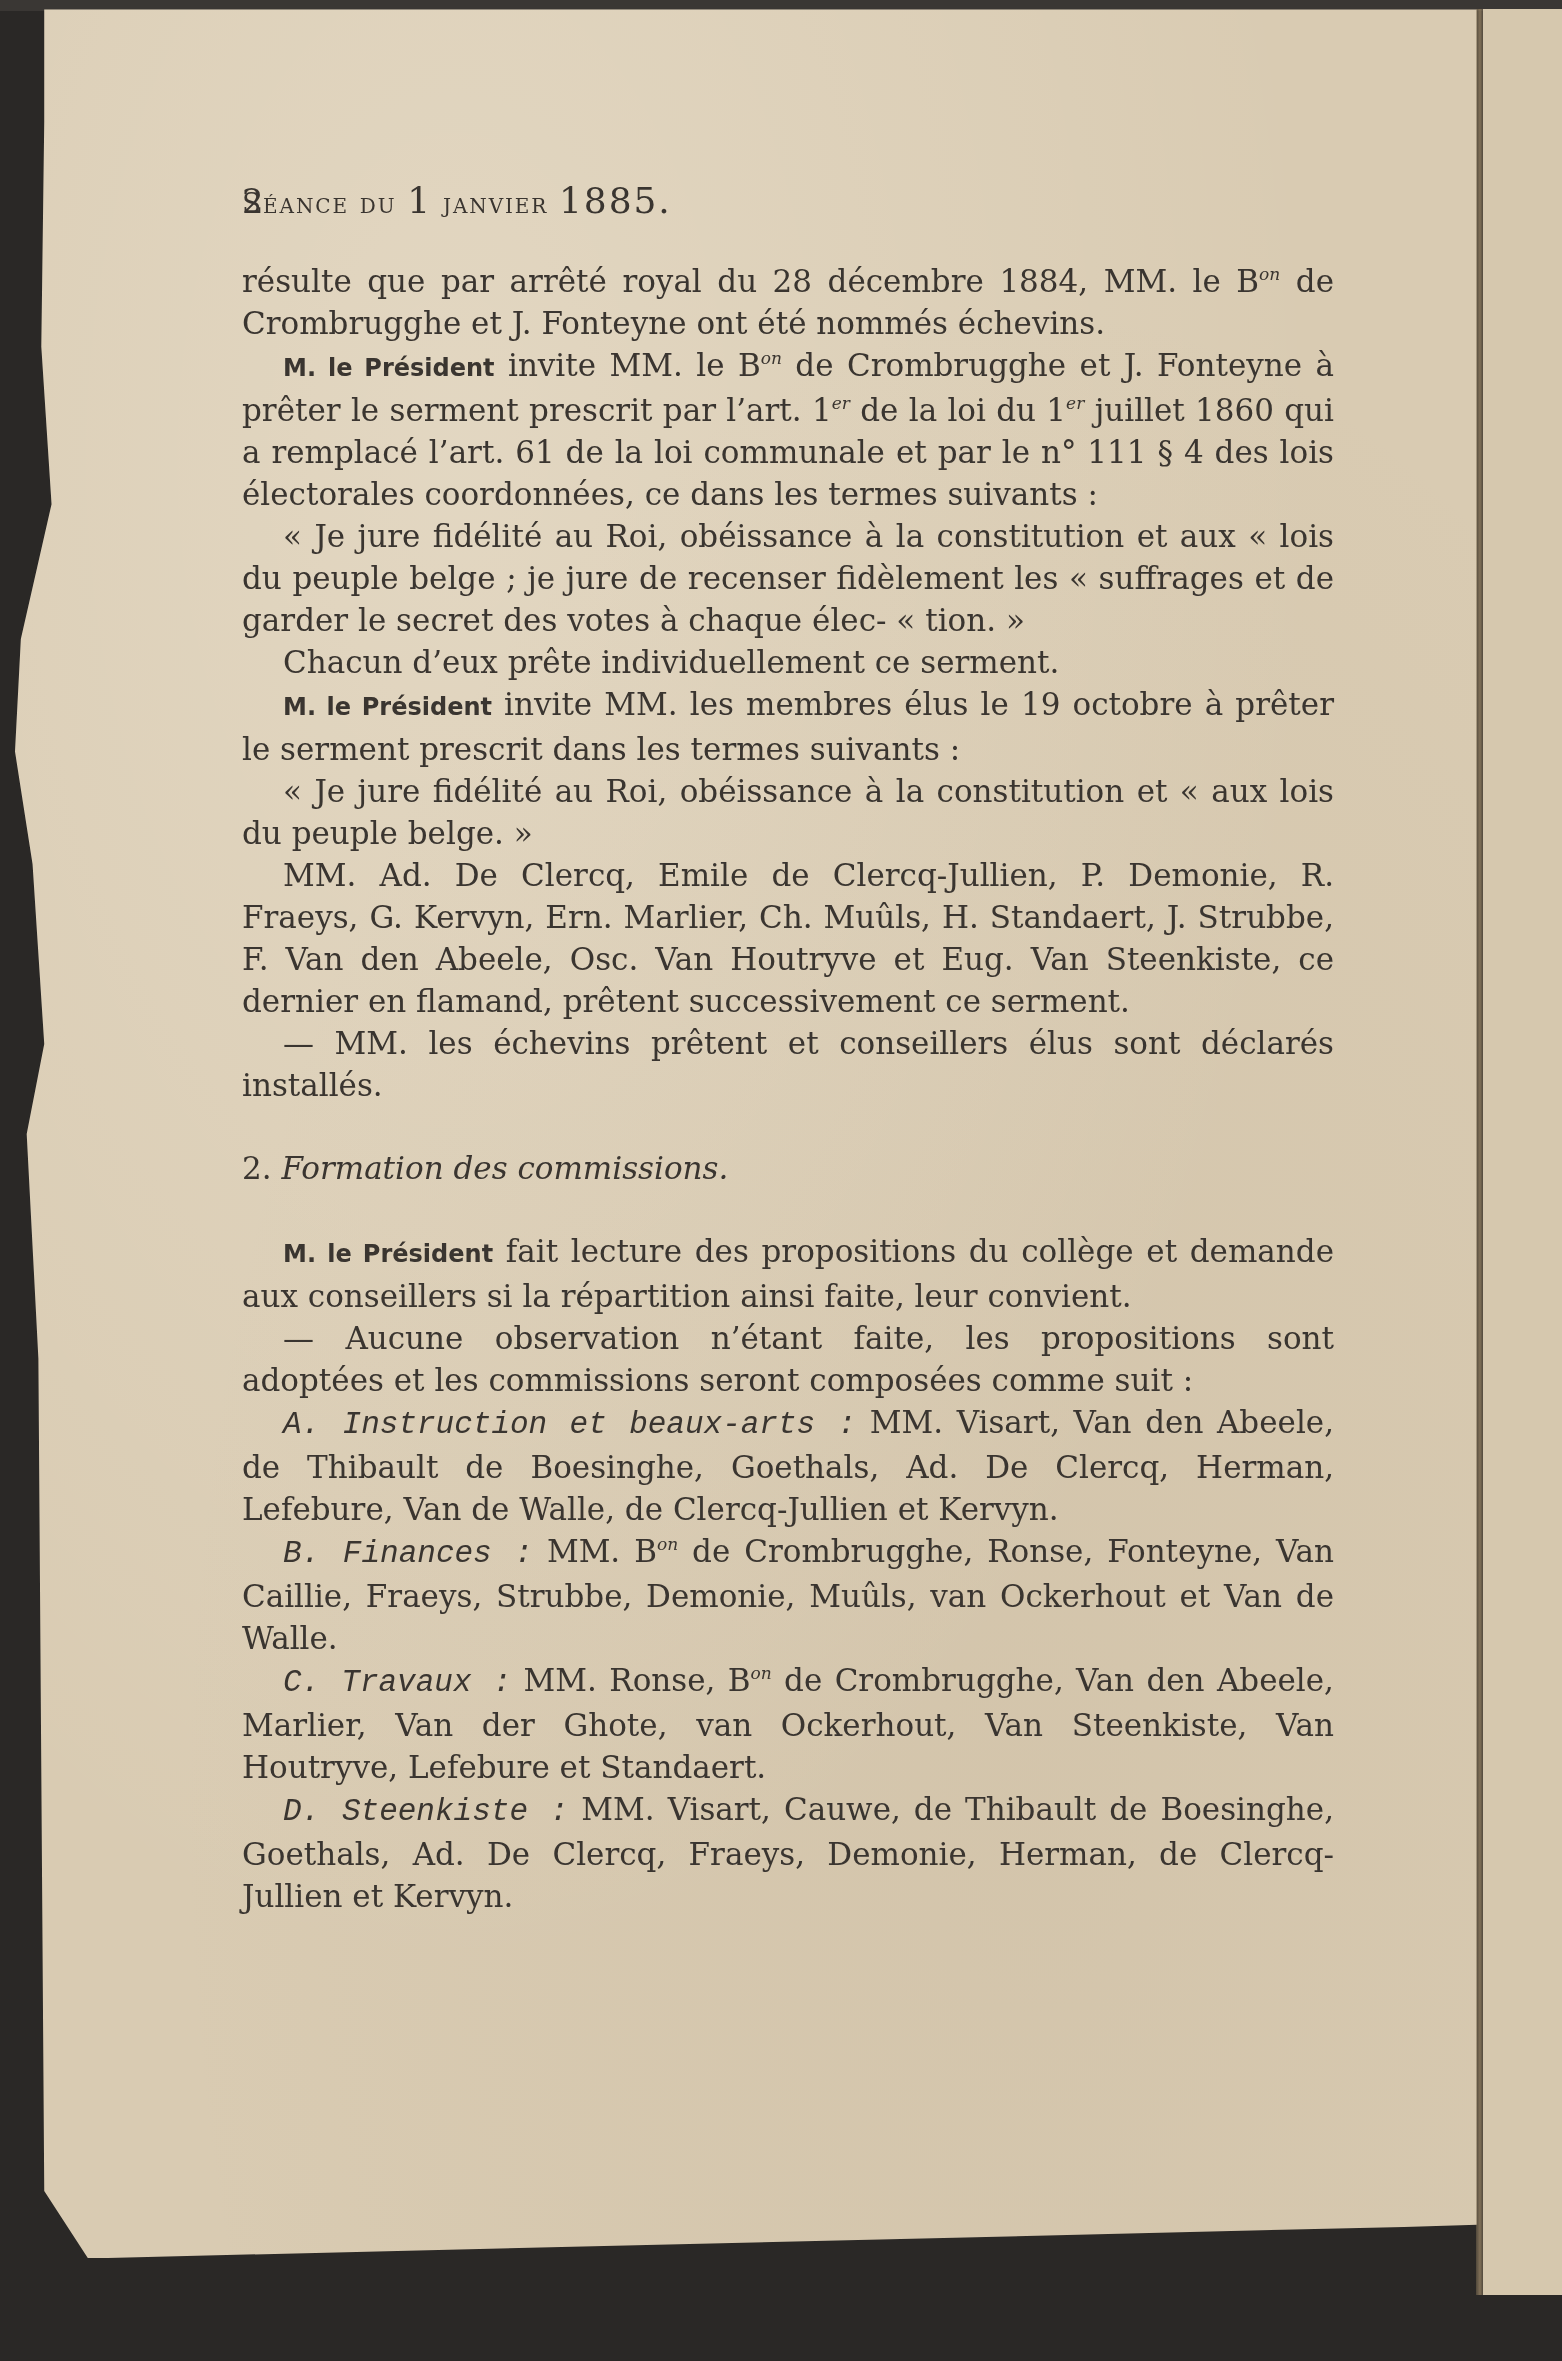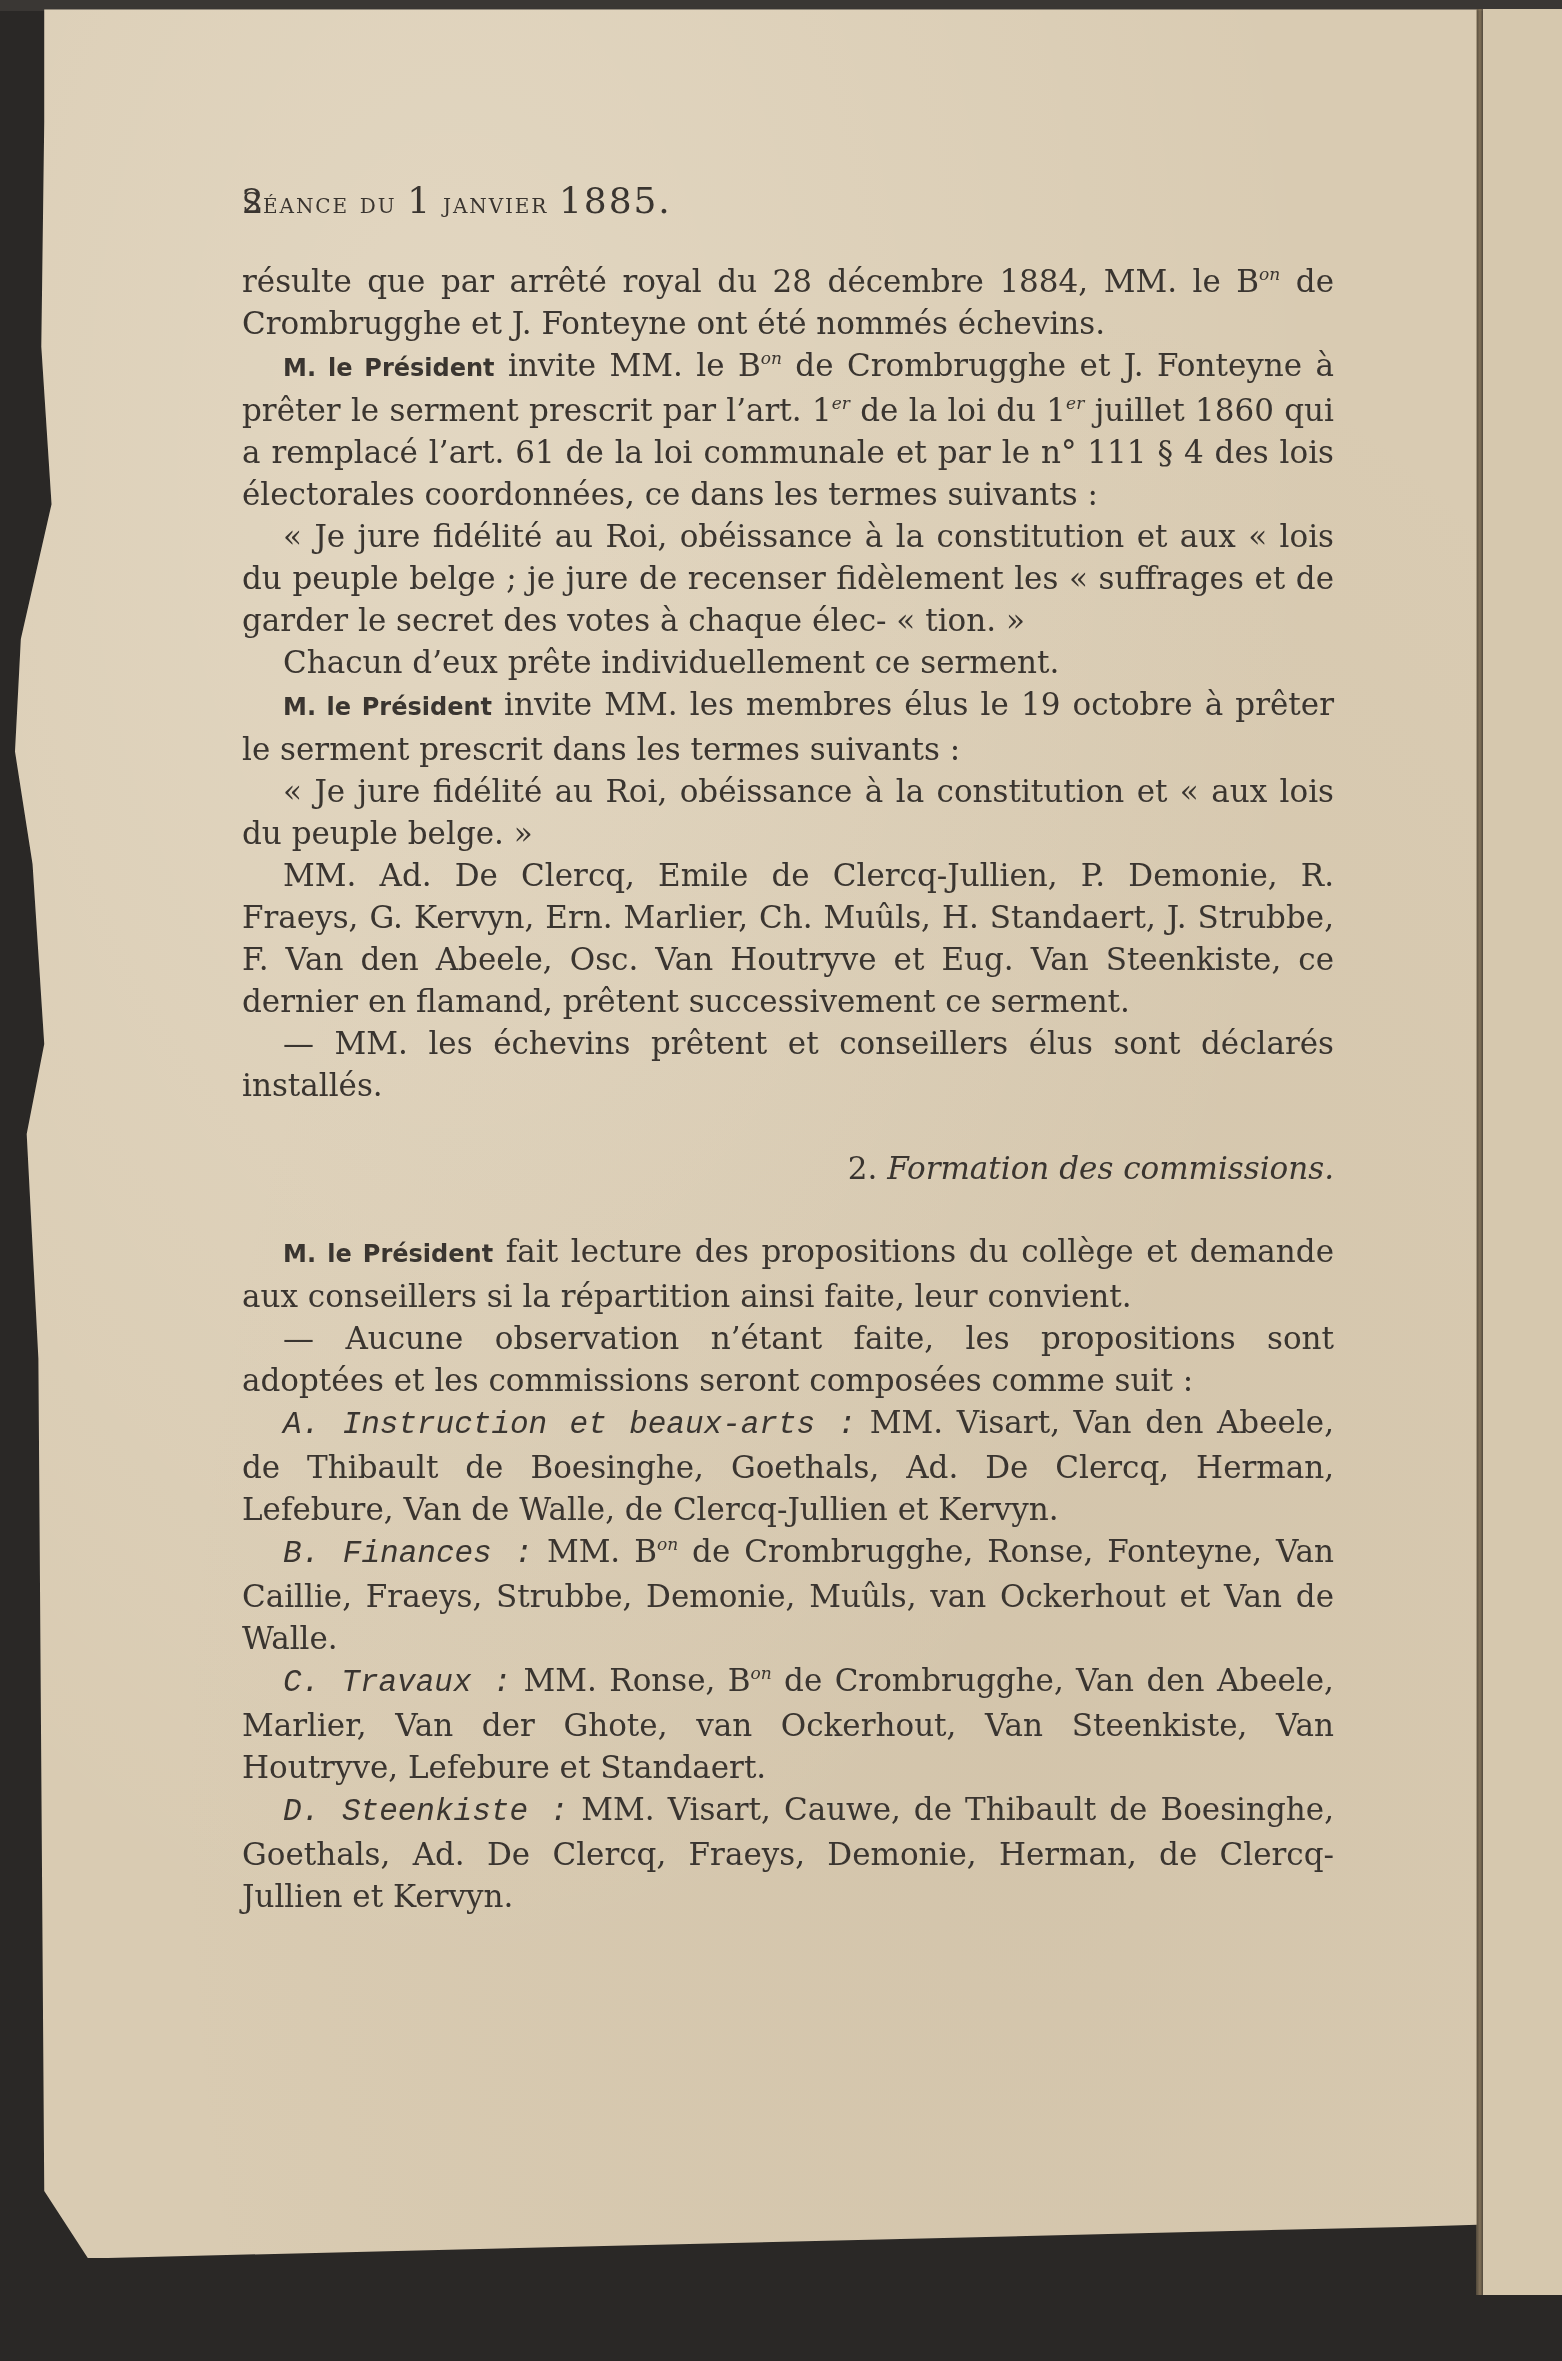--- a/index.html
+++ b/index.html
@@ -39,21 +39,21 @@
     font-size: 28px; letter-spacing: 1.9px;
   }
   .running-head .sc { font-variant: small-caps; }
   .running-head .big { font-size: 36px; }
   p { margin: 0; text-align: justify; text-align-last: auto; }
   .indent { text-indent: 41px; }
   .indent-quote { text-indent: 41px; }
   .pres { font-family: "DejaVu Sans", "Liberation Sans", sans-serif; font-weight: bold; font-size: 24px; }
   sup { font-size: 0.55em; vertical-align: 0.7em; line-height: 0; font-style: italic; }
   .section-title {
-    text-align: right; font-style: italic; margin: 41px 0 41px 0;
+    text-align: left; font-style: italic; margin: 41px 0 41px 0;
   }
   .section-title .num { font-style: normal; }
   .commission-label { font-style: italic; font-family: Liberation Mono, monospace; }
 </style>
 </head>
 <body>
 
 <div class="scan-top"></div>
 <div class="page"></div>
 <div class="page-fold"></div>

